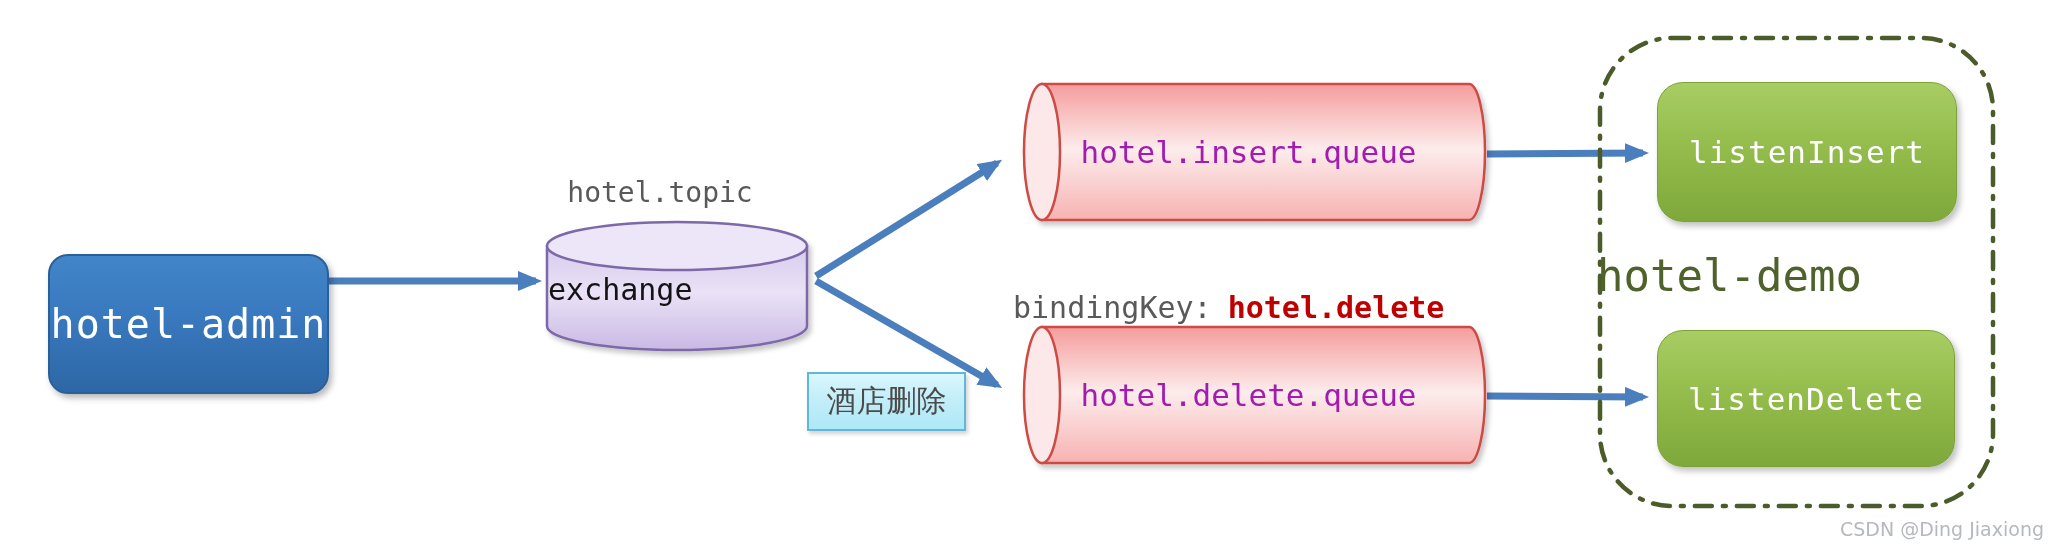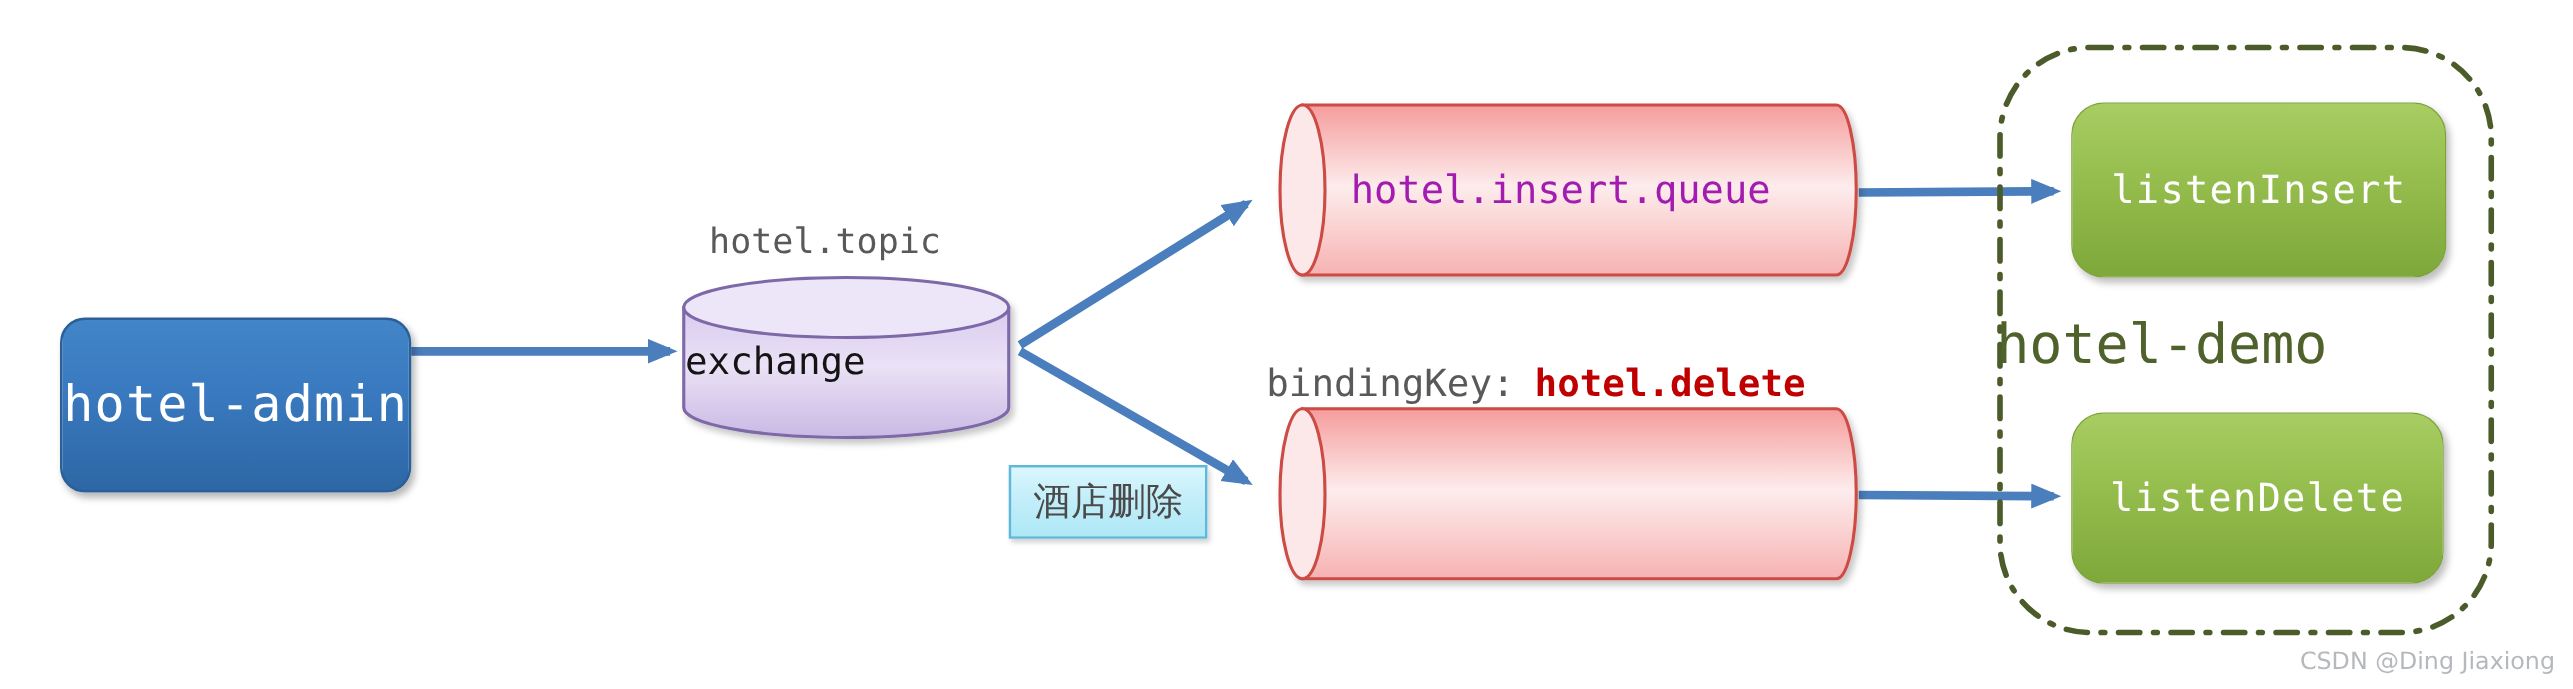--- a/index.html
+++ b/index.html
@@ -153,20 +153,21 @@
   </div>
 
   <div class="abs topic-label">hotel.topic</div>
   <div class="abs exchange-label">exchange</div>
 
   <div class="abs queue-name queue-name-insert">hotel.insert.queue</div>
 
   <div class="abs binding-row binding-delete">
     <span>bindingKey:</span><span class="bkey">hotel.delete</span>
   </div>
+  <div class="abs queue-name queue-name-delete">hotel.delete.queue</div>
   <div class="abs route-note route-note-delete">
     <span>酒店删除</span>
   </div>
 
   <div class="abs listener-box listener-insert">
     <span>listenInsert</span>
   </div>
   <div class="abs listener-box listener-delete">
     <span>listenDelete</span>
   </div>

